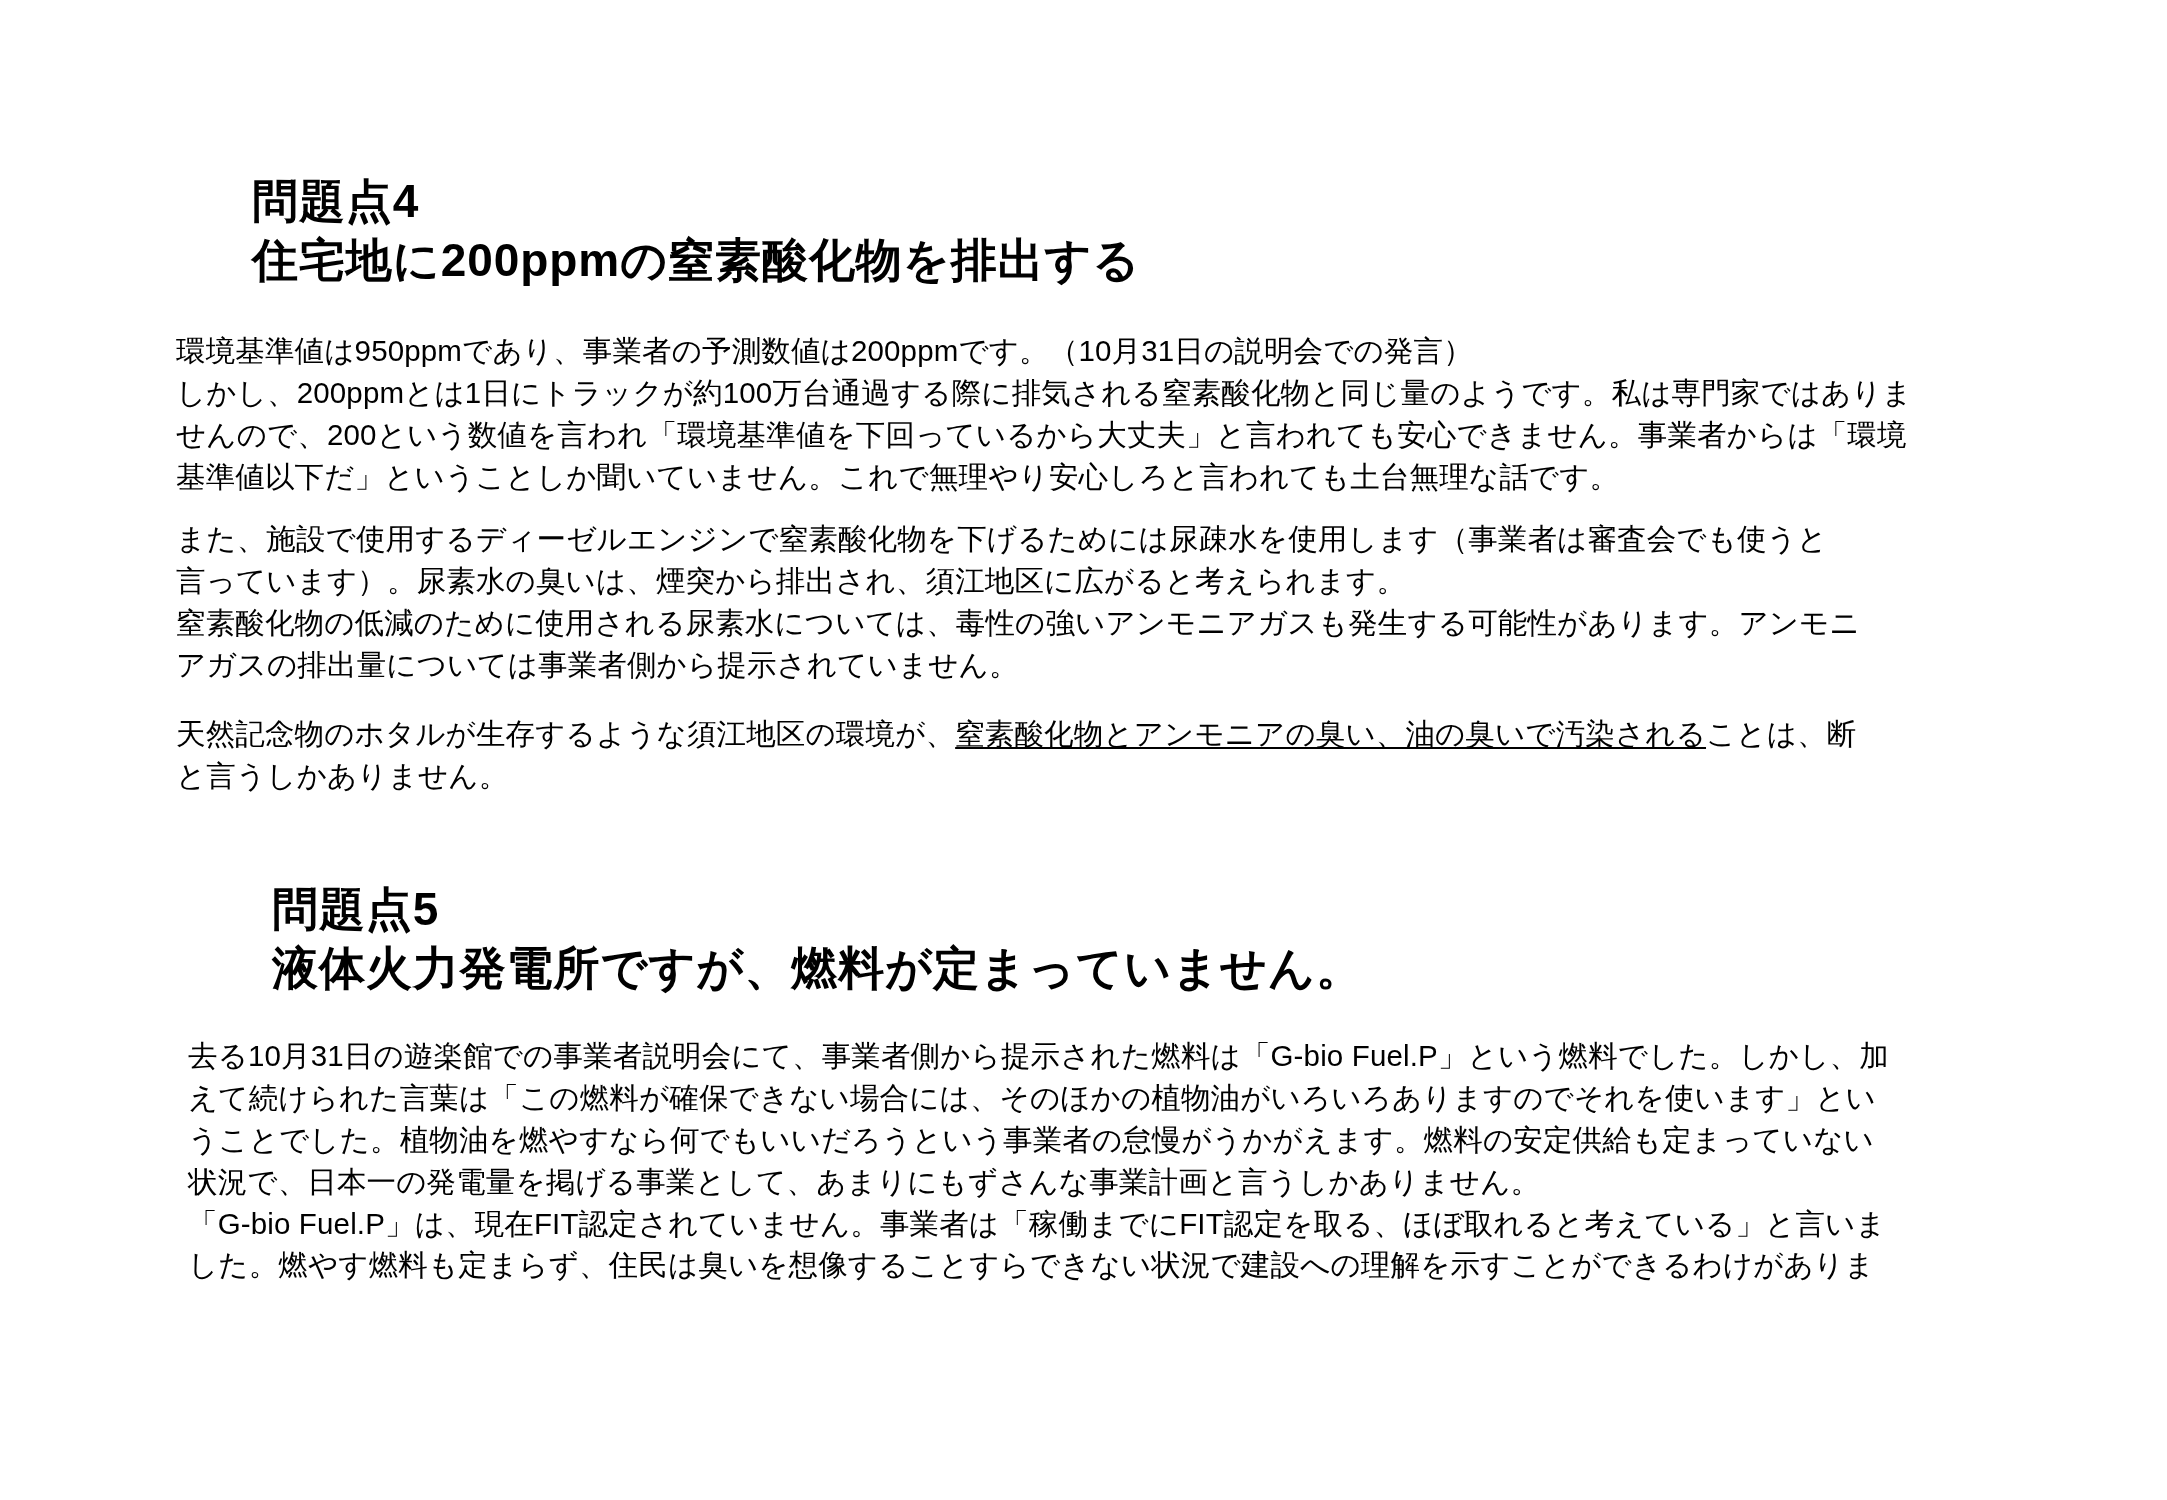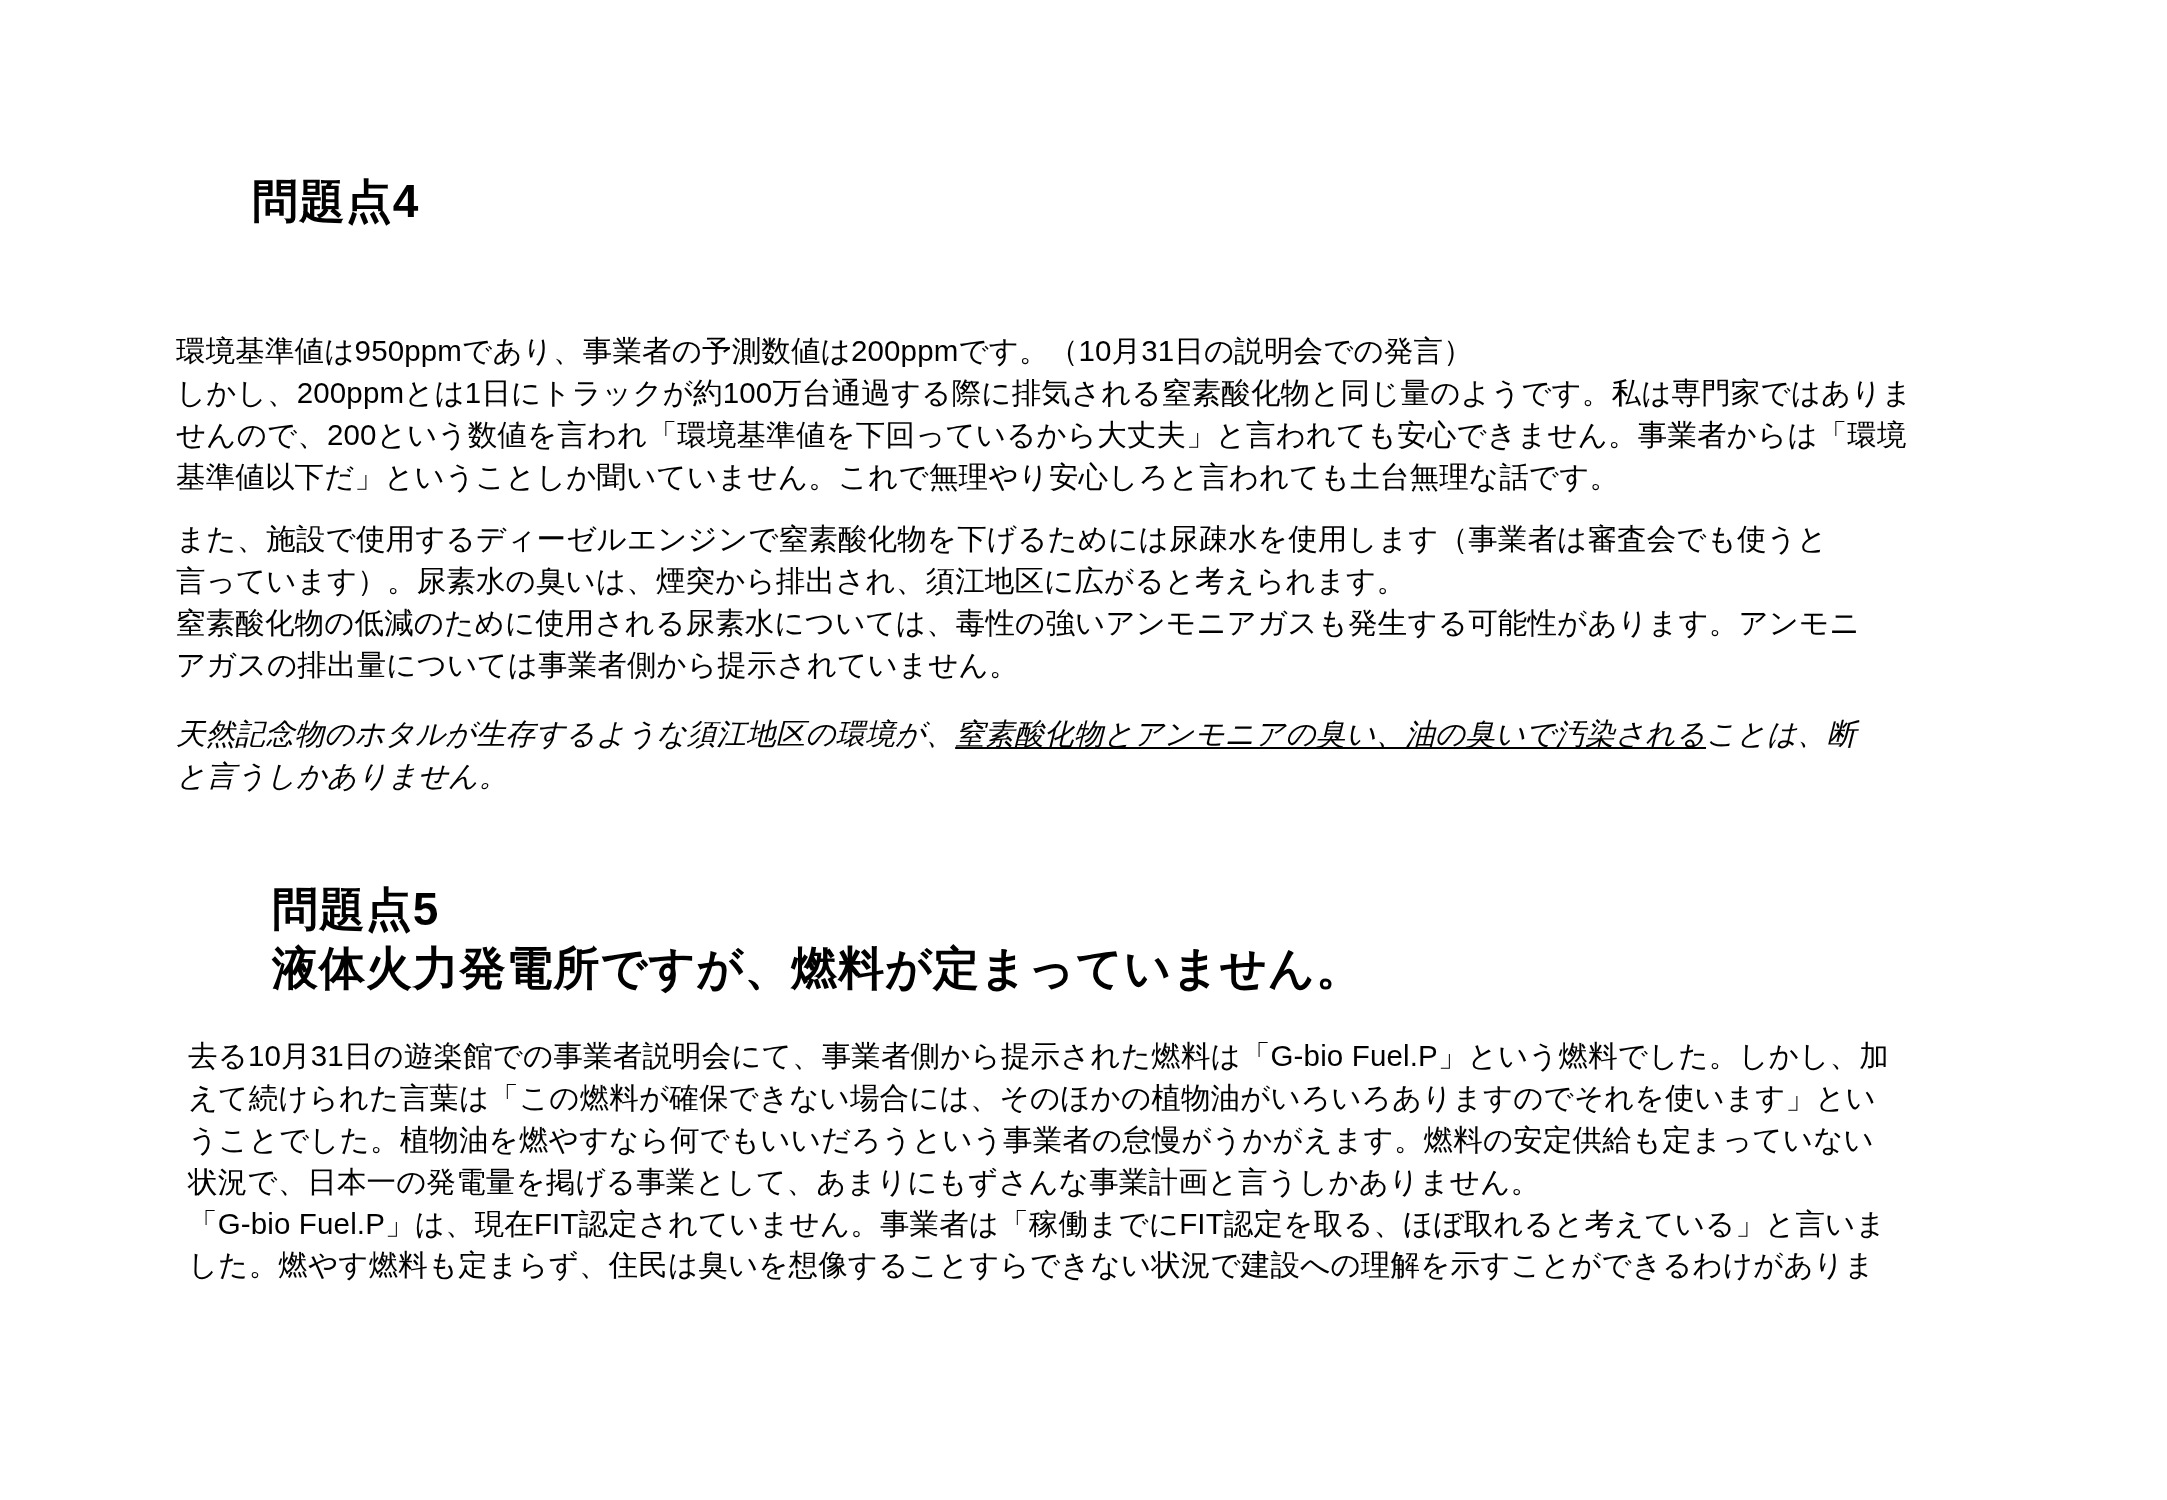--- a/index.html
+++ b/index.html
@@ -74,21 +74,20 @@
     position: absolute;
     left: 130px;
     top: 518px;
     width: 1910px;
   }
   #section4-p3 {
     position: absolute;
     left: 130px;
     top: 713px;
     width: 1890px;
-    font-style: italic;
   }
   #section5-heading {
     position: absolute;
     left: 272px;
     top: 880px;
     width: 1700px;
   }
   #section5-p1 {
     position: absolute;
     left: 142px;
@@ -98,20 +97,21 @@
 
   .para-line { display: block; white-space: nowrap; }
 </style>
 </head>
 <body>
 
 <div class="page">
 
   <div id="section4-heading" class="section-heading">
     <div class="heading-line-1">問題点4</div>
+    <div class="heading-line-2">住宅地に200ppmの窒素酸化物を排出する</div>
   </div>
 
   <div id="section4-p1" class="body-text">
     <span class="para-line">環境基準値は950ppmであり、事業者の予測数値は200ppmです。（10月31日の説明会での発言）</span>
     <span class="para-line">しかし、200ppmとは1日にトラックが約100万台通過する際に排気される窒素酸化物と同じ量のようです。私は専門家ではありま</span>
     <span class="para-line">せんので、200という数値を言われ「環境基準値を下回っているから大丈夫」と言われても安心できません。事業者からは「環境</span>
     <span class="para-line">基準値以下だ」ということしか聞いていません。これで無理やり安心しろと言われても土台無理な話です。</span>
   </div>
 
   <div id="section4-p2" class="body-text">

